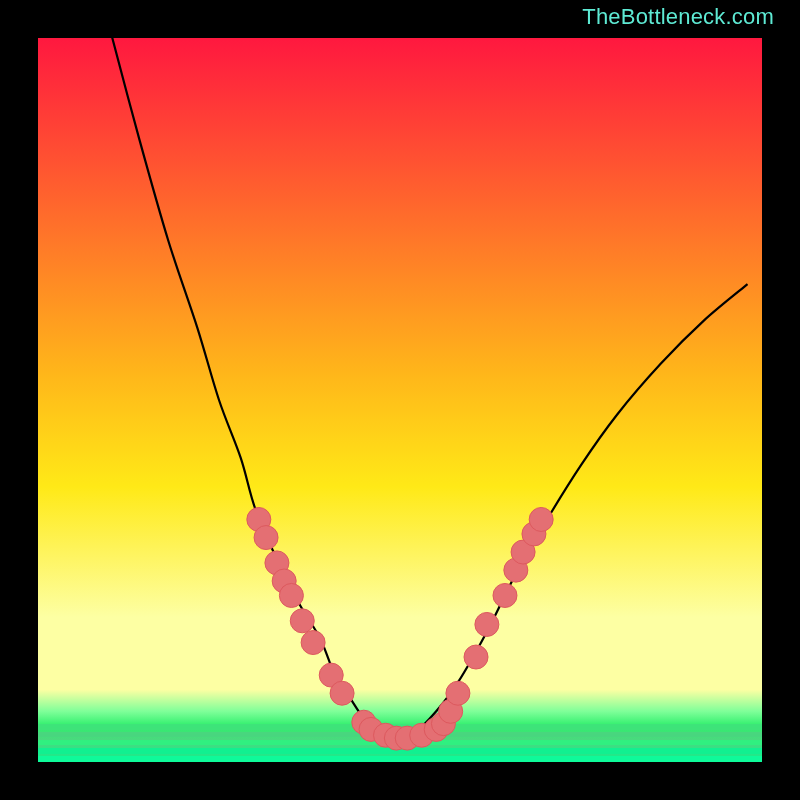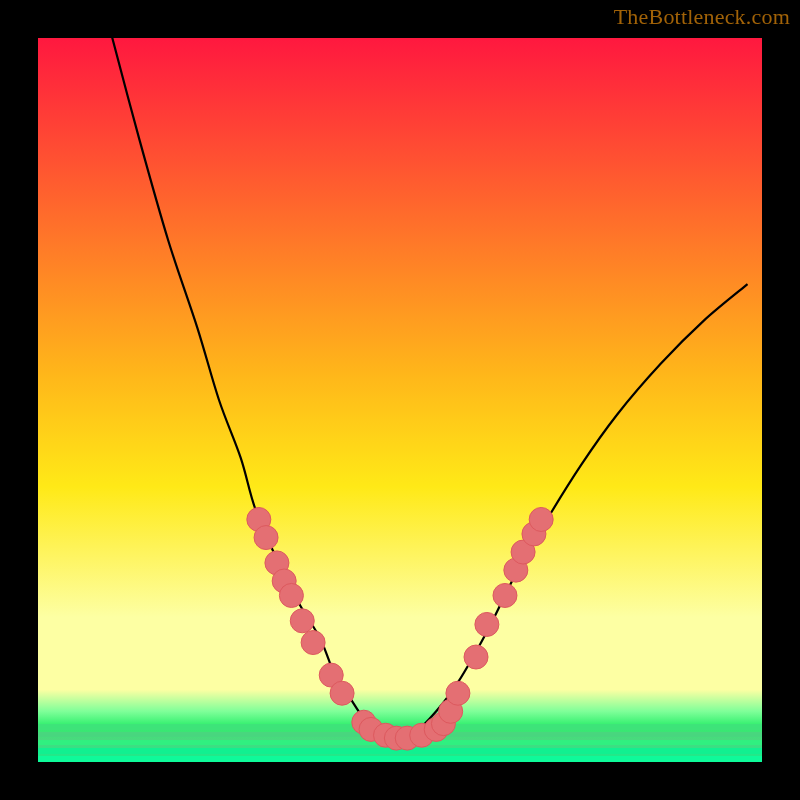--- a/index.html
+++ b/index.html
@@ -15,24 +15,24 @@
     position: absolute;
     top: 0;
     left: 0;
     width: 800px;
     height: 800px;
     background: #000;
   }
   .watermark {
     position: absolute;
     top: 4px;
-    right: 10px;
-    color: #a16207;
+    right: 26px;
+    color: #5eead4;
     font-size: 22px;
-    font-family: Liberation Serif, serif;
+    font-family: Liberation Sans, sans-serif;
     letter-spacing: 0.2px;
   }
   svg {
     position: absolute;
     top: 0;
     left: 0;
   }
 </style>
 </head>
 <body>

